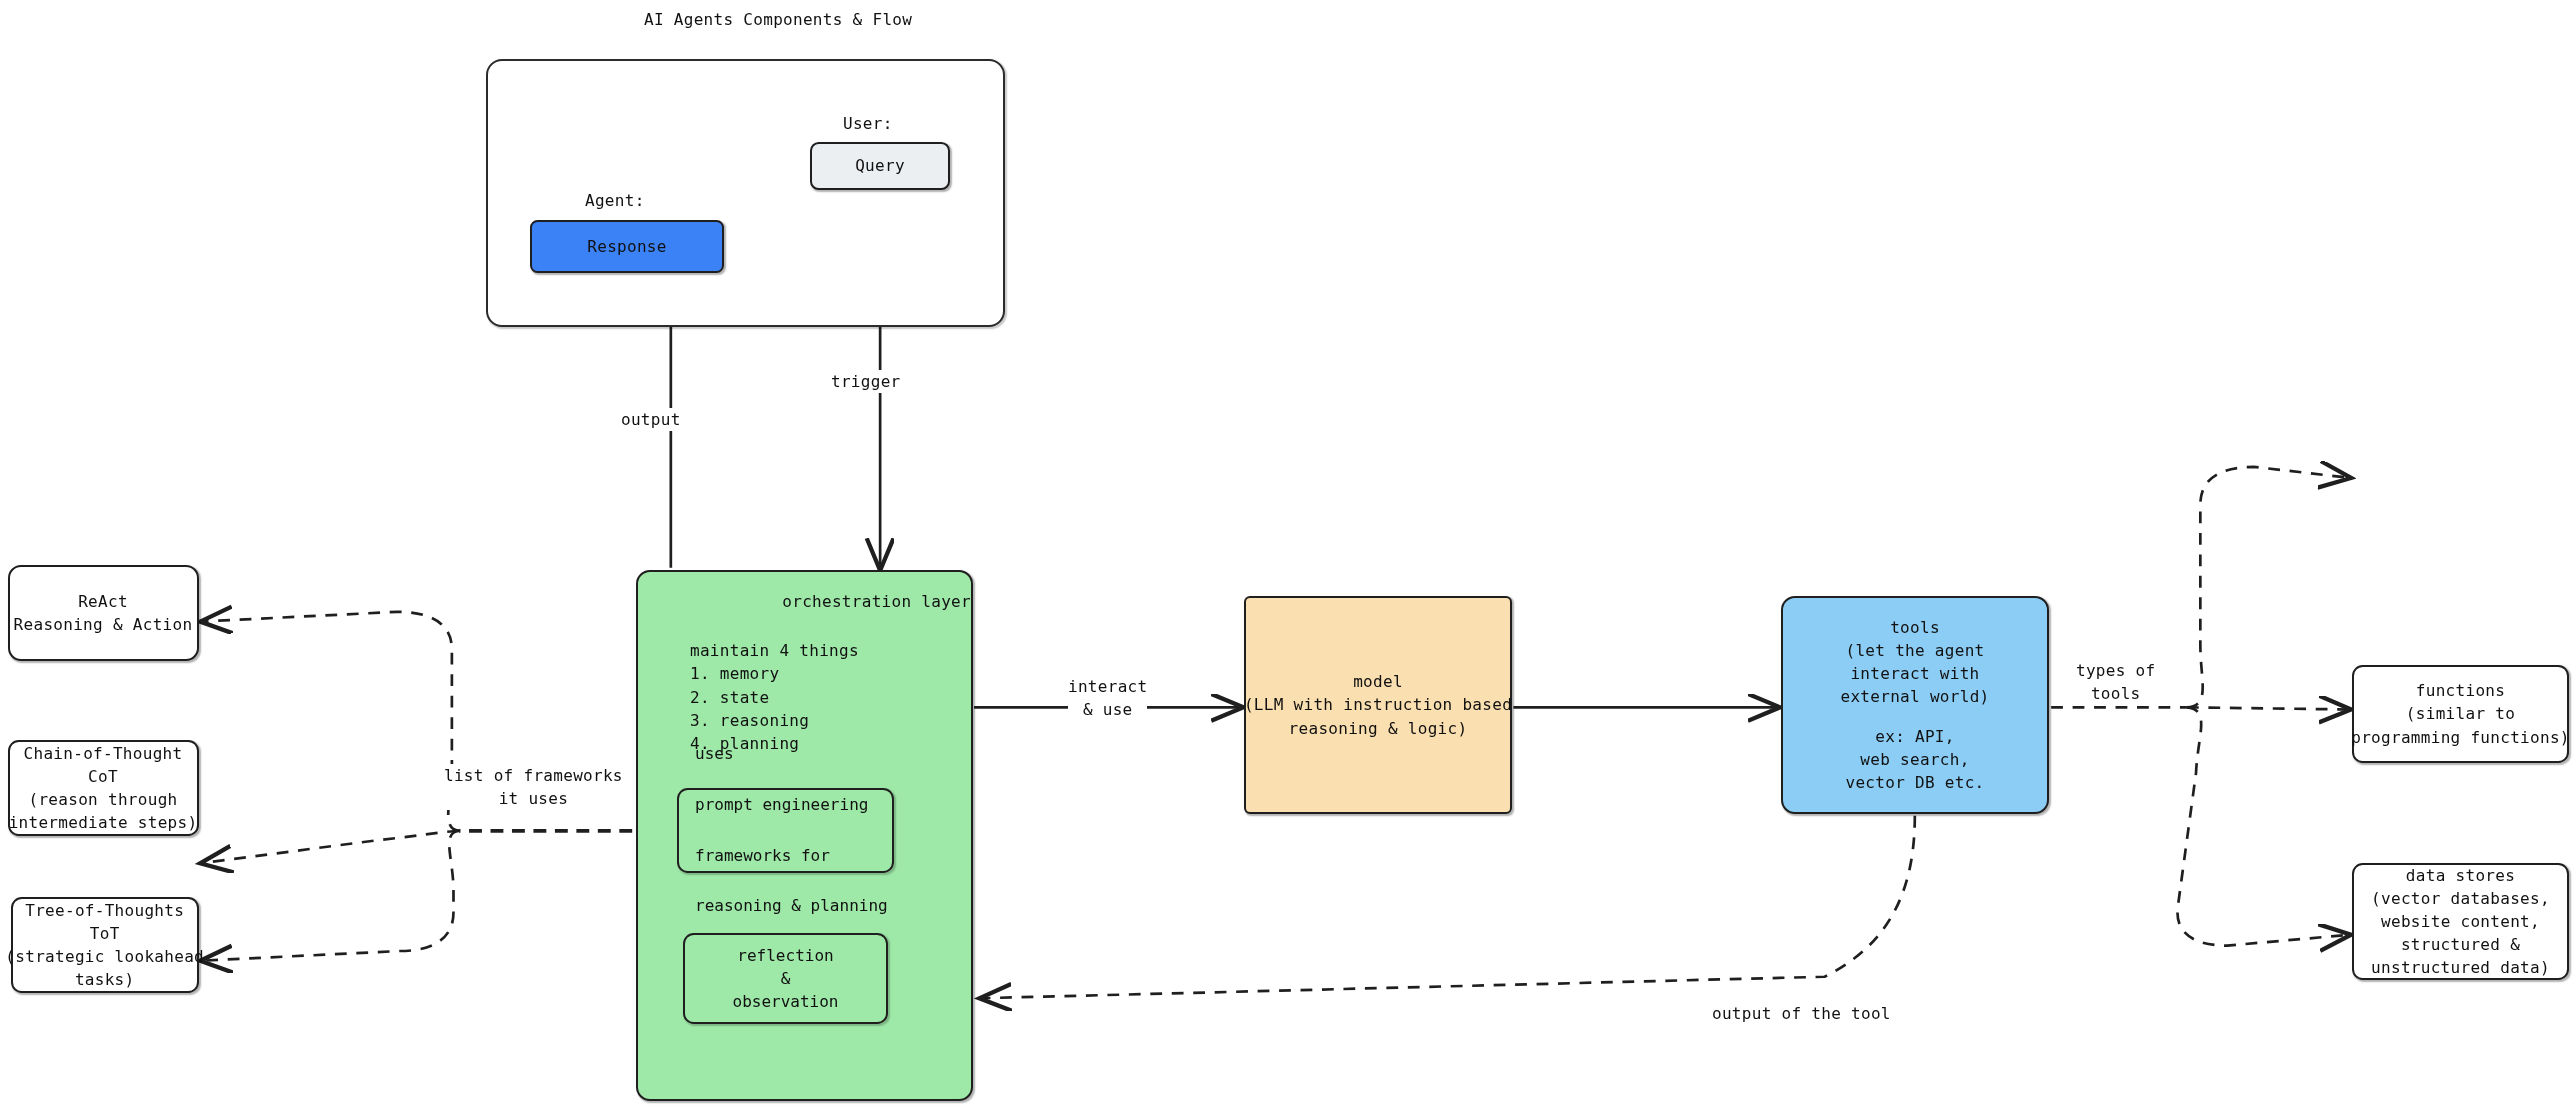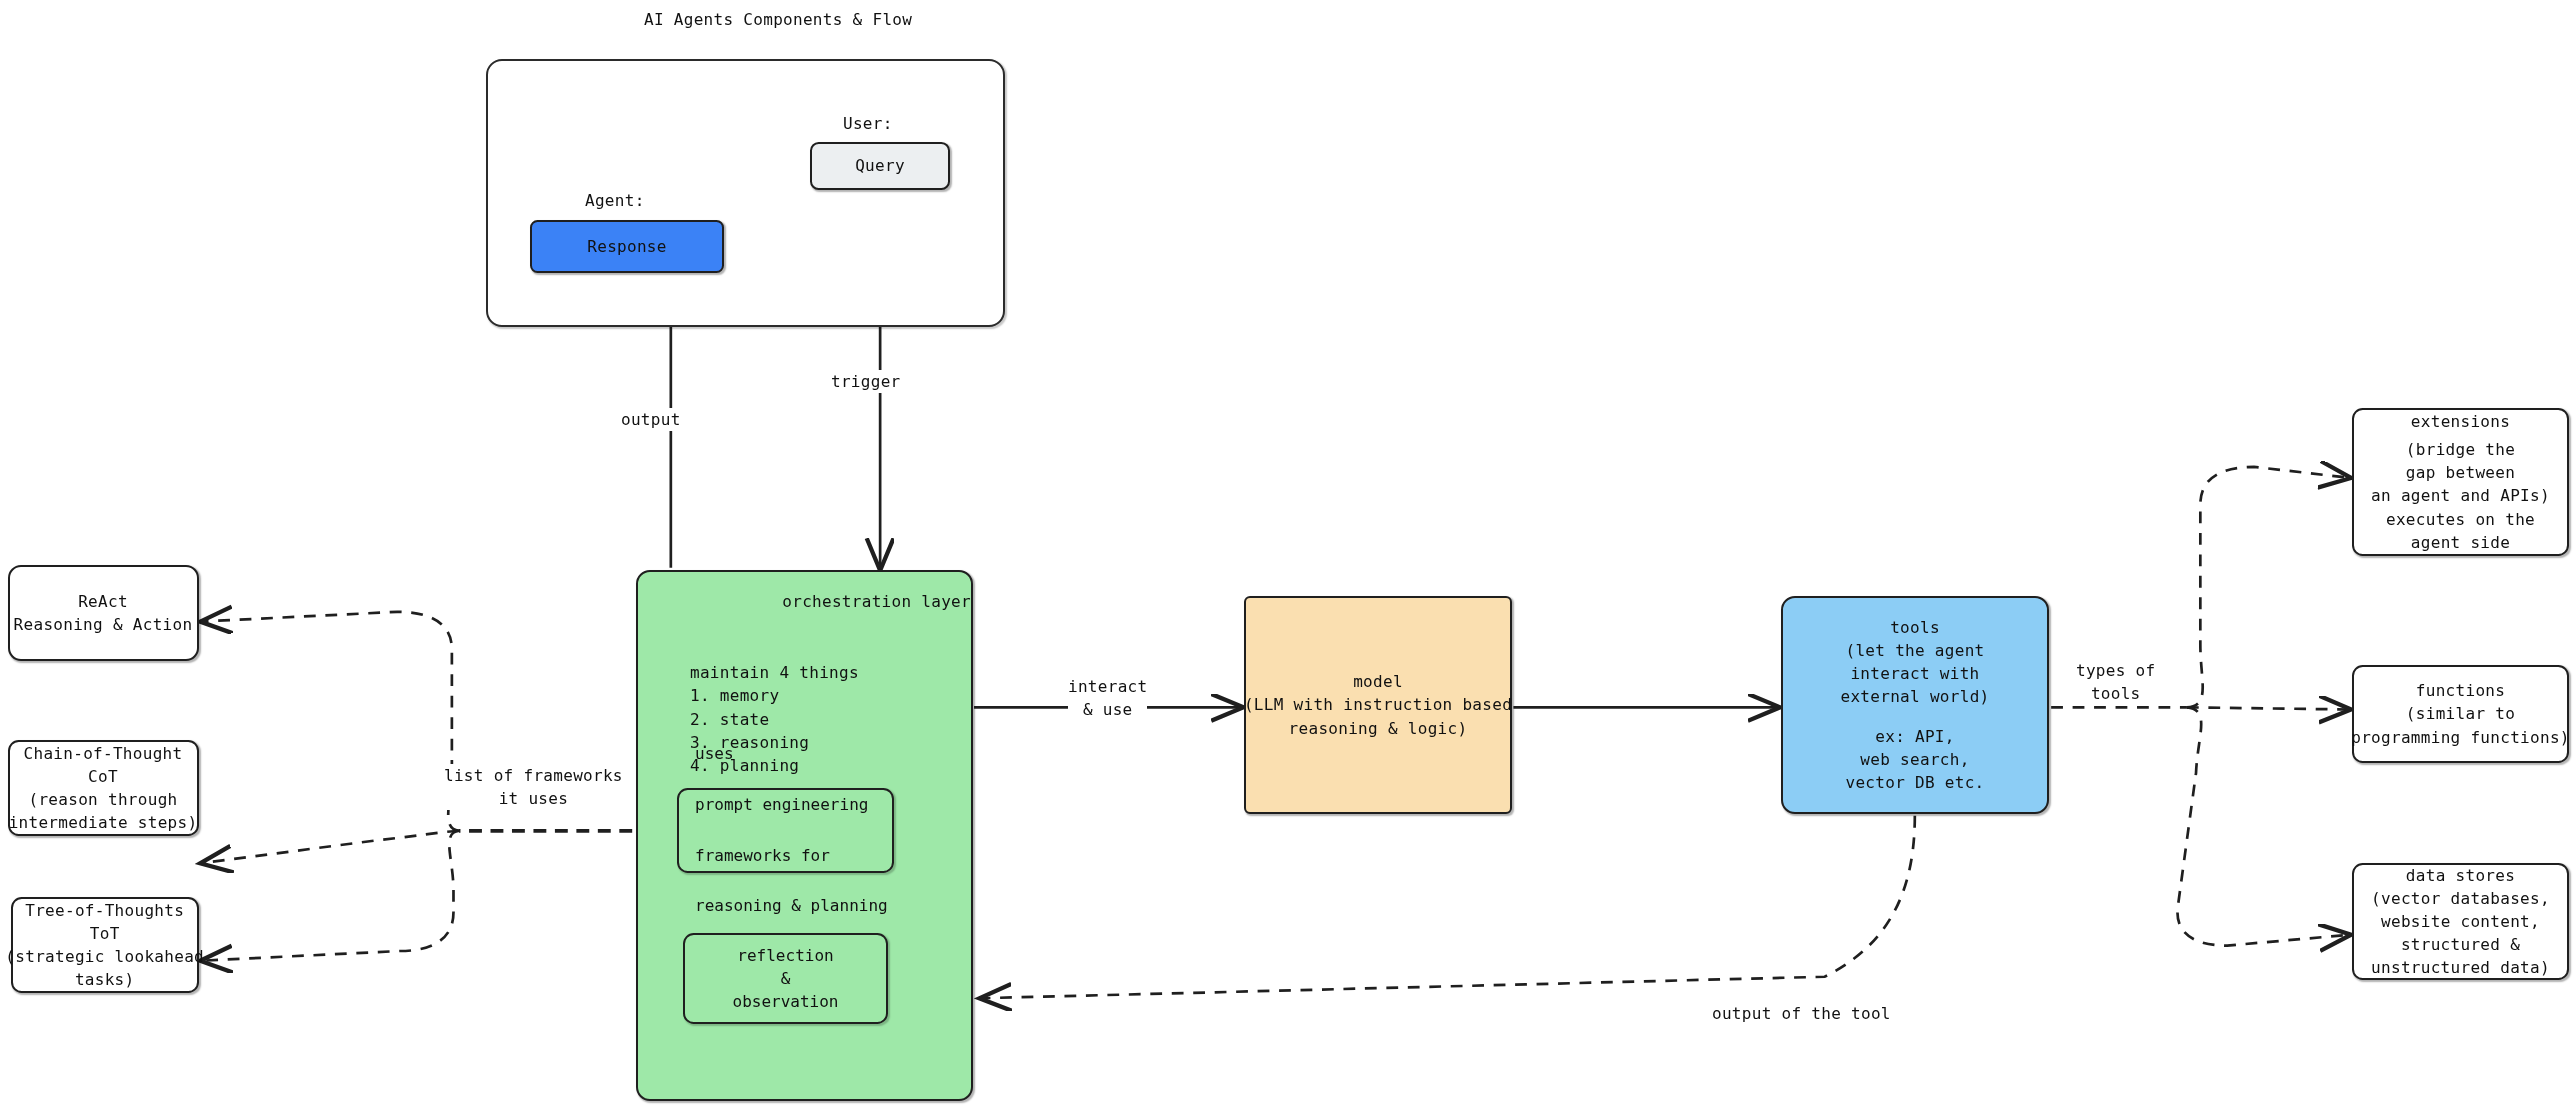--- a/index.html
+++ b/index.html
@@ -95,21 +95,21 @@
   #node-orchestration {
     left: 636px; top: 570px; width: 337px; height: 531px;
     background: #9ee8a8; border-radius: 14px;
     align-items: stretch; justify-content: flex-start;
     padding: 18px 0 0 0;
   }
   #orch-head {
     text-align: right; padding-left: 52px; font-size: 16px;
   }
   #orch-list {
-    text-align: left; padding-left: 52px; margin-top: 48px; font-size: 16px;
+    text-align: left; padding-left: 52px; margin-top: 26px; font-size: 16px;
   }
   #node-uses {
     position: absolute;
     left: 677px; top: 788px; width: 217px; height: 85px;
     border: 2.1px solid #1f1f1f; border-radius: 10.7px;
     background: transparent;
     box-sizing: border-box;
     display: flex; flex-direction: column;
     align-items: flex-start; justify-content: center;
     padding-left: 16px;
@@ -267,29 +267,20 @@
     <span class="ln">intermediate steps)</span>
   </div>
 
   <div class="node" id="node-tot">
     <span class="ln">Tree-of-Thoughts</span>
     <span class="ln">ToT</span>
     <span class="ln">(strategic lookahead</span>
     <span class="ln">tasks)</span>
   </div>
 
-  <div class="node" id="node-extensions">
-    <span class="ln">extensions</span>
-    <span class="ln" style="height:14px;"></span>
-    <span class="ln">(bridge the</span>
-    <span class="ln">gap between</span>
-    <span class="ln">an agent and APIs)</span>
-    <span class="ln">executes on the</span>
-    <span class="ln">agent side</span>
-  </div>
 
   <div class="node" id="node-functions">
     <span class="ln">functions</span>
     <span class="ln">(similar to</span>
     <span class="ln">programming functions)</span>
   </div>
 
   <div class="node" id="node-datastores">
     <span class="ln">data stores</span>
     <span class="ln">(vector databases,</span>

